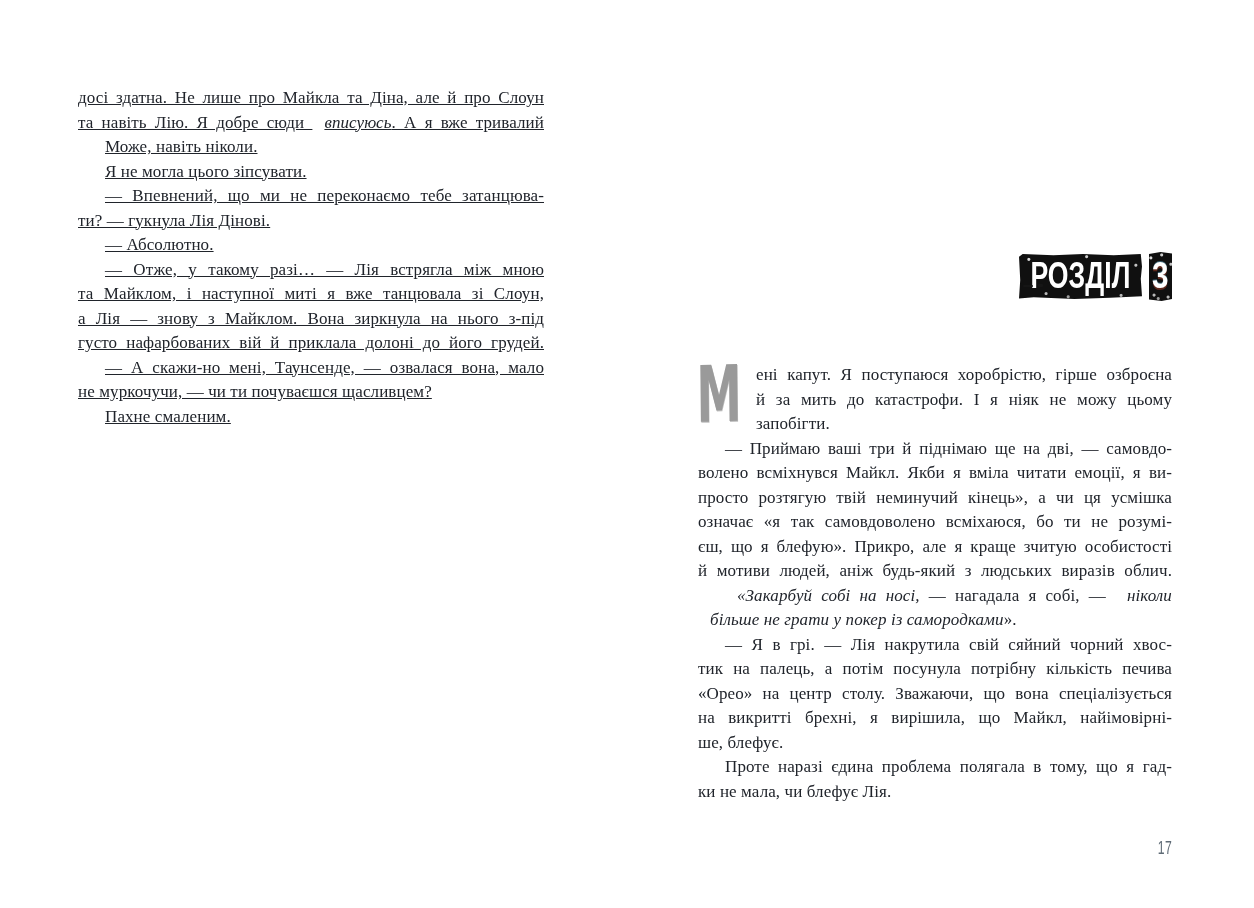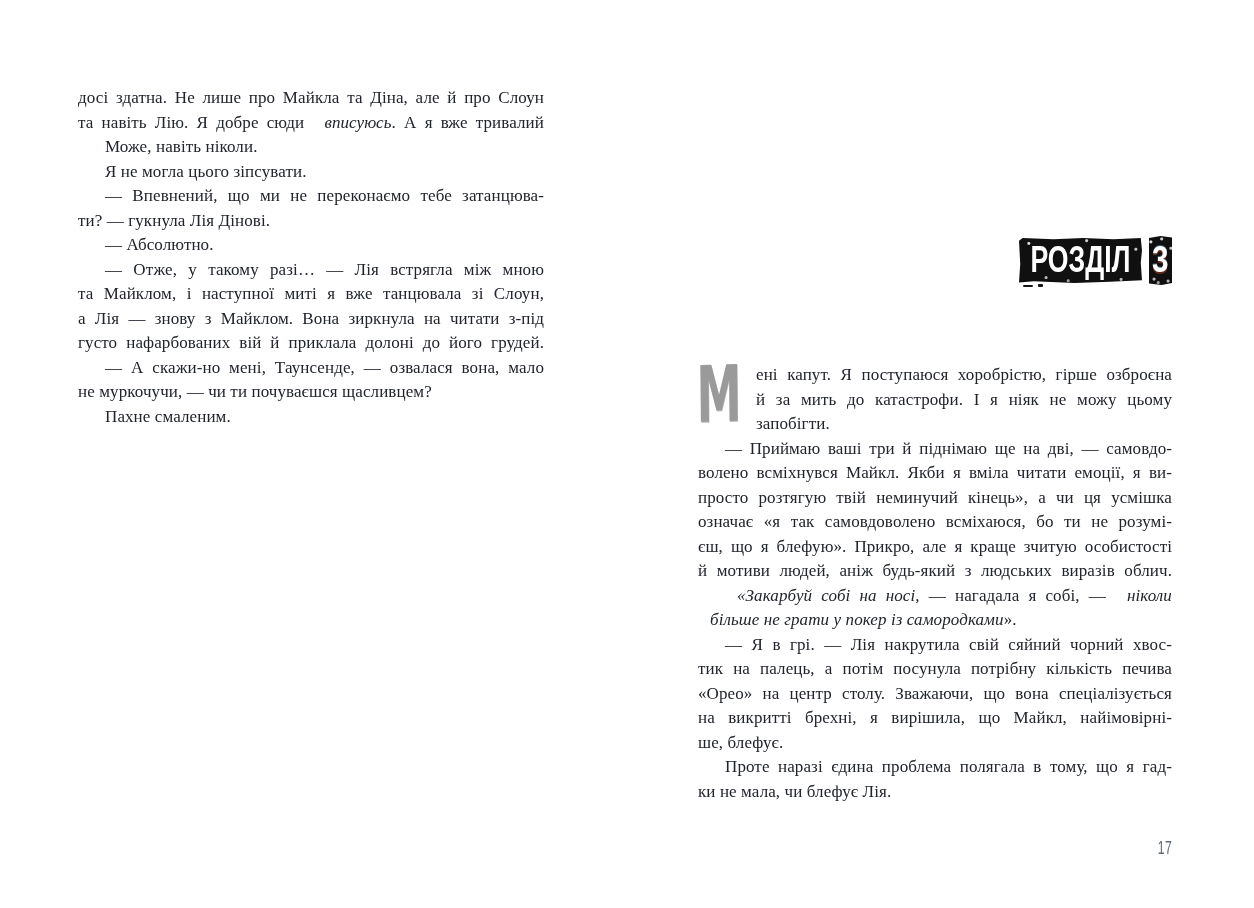--- a/index.html
+++ b/index.html
@@ -1,20 +1,20 @@
 <!DOCTYPE html>
 <html><head>
 <meta charset="utf-8">
 <style>
   html,body{margin:0;padding:0;background:#ffffff;}
   .spread{
     position:relative;width:1254px;height:908px;background:#ffffff;overflow:hidden;
     font-family:"Liberation Serif",serif;color:#20242b;
   }
-  .page-col{position:absolute;}
+  .page-col{position:absolute;text-decoration:underline;}
   .page-col.left{left:78px;top:86px;width:466px;}
   .page-col.right{left:698px;top:0;width:474px;height:908px;}
 
   
   .ln{
     height:24.5px;line-height:24.5px;font-size:17px;letter-spacing:0.1px;
     text-align:justify;text-align-last:left;white-space:normal;
   }
   .ln.j{text-align-last:justify;}
   .ln.ind{text-indent:27px;}
@@ -28,20 +28,21 @@
   .chapter-box,.chapter-num-box{
     background:#101010;color:#ffffff;display:flex;align-items:center;justify-content:center;
     overflow:hidden;
     background-image:
       radial-gradient(circle at 8% 12%, rgba(255,255,255,.85) 0 1px, transparent 2px),
       radial-gradient(circle at 22% 88%, rgba(255,255,255,.7) 0 1px, transparent 2px),
       radial-gradient(circle at 55% 6%, rgba(255,255,255,.8) 0 1px, transparent 2px),
       radial-gradient(circle at 83% 92%, rgba(255,255,255,.7) 0 1px, transparent 2px),
       radial-gradient(circle at 95% 25%, rgba(255,255,255,.75) 0 1px, transparent 2px),
       radial-gradient(circle at 40% 95%, rgba(255,255,255,.6) 0 1px, transparent 2px);
+    margin-top: 16px;
   }
   .chapter-box{
     width:123px;height:45px;
     clip-path:polygon(0 6%,3% 0,28% 3%,52% 0,77% 3%,99% 0,100% 28%,99% 55%,100% 94%,74% 97%,45% 100%,12% 96%,0 99%,1% 58%);
   }
   .chapter-num-box{
     width:23px;height:49px;
     clip-path:polygon(0 4%,50% 0,100% 3%,100% 96%,55% 100%,0 97%);
   }
   .cond{
@@ -81,21 +82,21 @@
   <div class="page-col left">
       <div class="ln j"><span>досі здатна. Не лише про Майкла та Діна, але й про Слоун</span></div>
       <div class="ln j"><span>та навіть Лію. Я добре сюди </span><span class="it">вписуюсь</span><span>. А я вже тривалий</span></div>
       <div class="ln ind"><span>Може, навіть ніколи.</span></div>
       <div class="ln ind"><span>Я не могла цього зіпсувати.</span></div>
       <div class="ln j ind"><span>— Впевнений, що ми не переконаємо тебе затанцюва-</span></div>
       <div class="ln"><span>ти? — гукнула Лія Дінові.</span></div>
       <div class="ln ind"><span>— Абсолютно.</span></div>
       <div class="ln j ind"><span>— Отже, у такому разі… — Лія встрягла між мною</span></div>
       <div class="ln j"><span>та Майклом, і наступної миті я вже танцювала зі Слоун,</span></div>
-      <div class="ln j"><span>а Лія — знову з Майклом. Вона зиркнула на читати з-під</span></div>
+      <div class="ln j"><span>а Лія — знову з Майклом. Вона зиркнула на нього з-під</span></div>
       <div class="ln j"><span>густо нафарбованих вій й приклала долоні до його грудей.</span></div>
       <div class="ln j ind"><span>— А скажи-но мені, Таунсенде, — озвалася вона, мало</span></div>
       <div class="ln"><span>не муркочучи, — чи ти почуваєшся щасливцем?</span></div>
       <div class="ln ind"><span>Пахне смаленим.</span></div>
     </div>
 
   <div class="page-col right">
 
     <div class="chapter-row">
       <div class="chapter-box">

